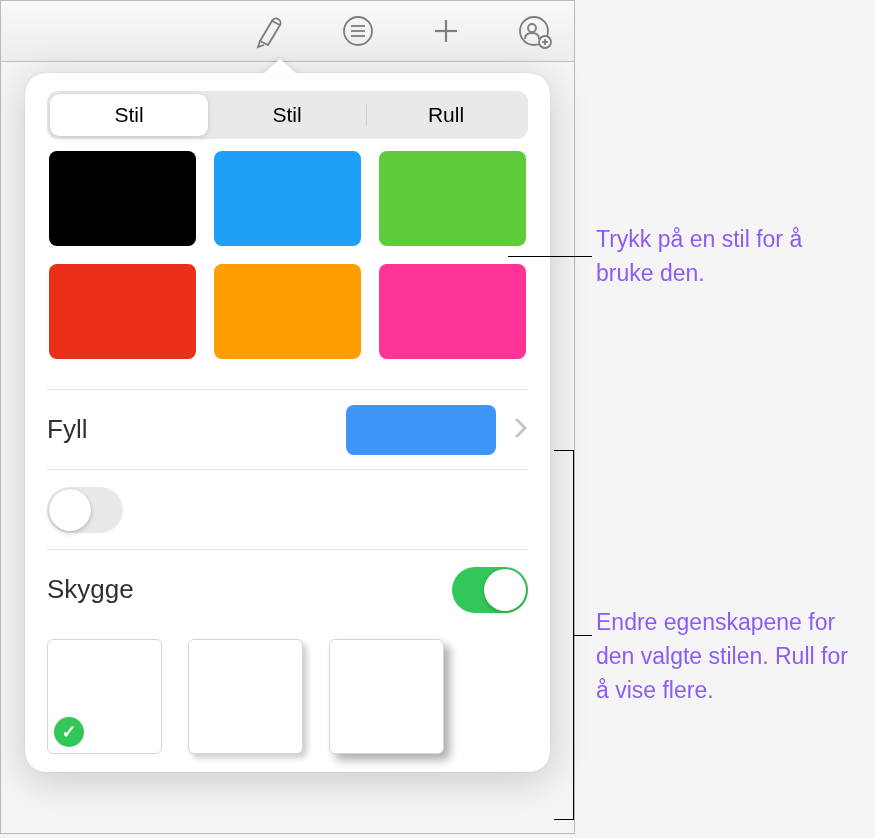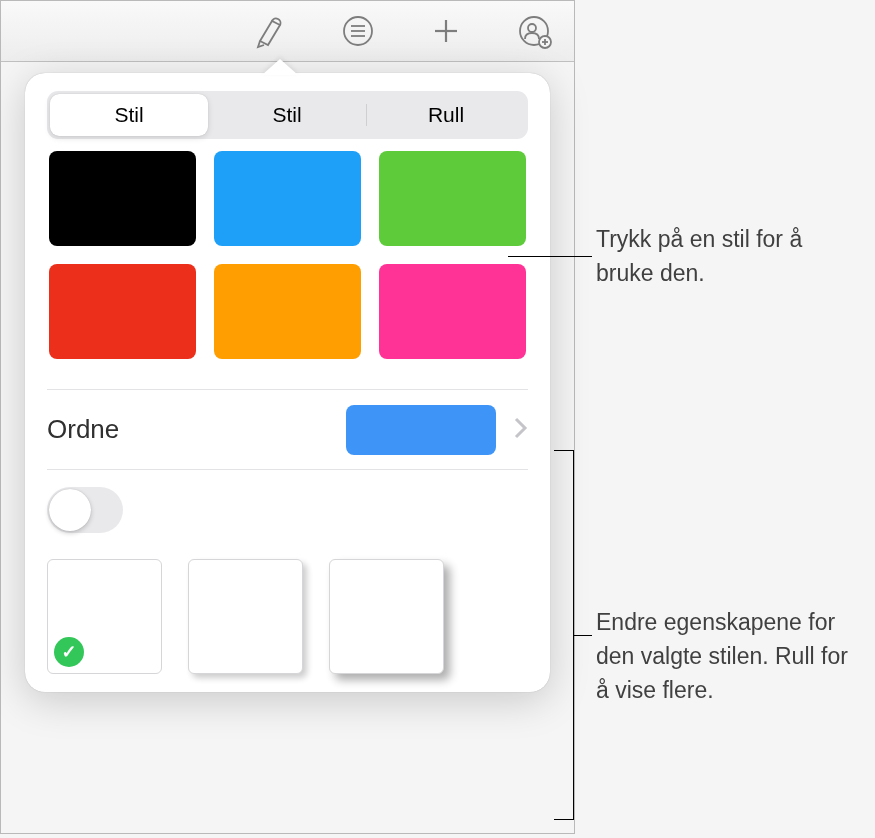--- a/index.html
+++ b/index.html
@@ -191,21 +191,21 @@
     .shadow-preset.p3 { box-shadow: 6px 6px 10px rgba(0,0,0,0.32); }
 
     .callout {
       position: absolute;
       display: flex;
       align-items: center;
     }
     .callout-text {
       font-size: 23px;
       line-height: 34px;
-      color: #404040;
+      color: #8b5cf6;
     }
     .callout-line {
       height: 1px;
       background: #000;
     }
     .callout-1 { top: 222px; left: 508px; }
     .callout-1 .callout-line { width: 84px; margin-right: 4px; }
     .callout-2 { top: 605px; left: 554px; }
     .callout-2-bracket {
       position: absolute;
@@ -281,37 +281,43 @@
     <div class="styles-grid">
       <div class="style-swatch" style="background:#000000"></div>
       <div class="style-swatch" style="background:#1ea0f9"></div>
       <div class="style-swatch" style="background:#5ecb3b"></div>
       <div class="style-swatch" style="background:#eb2f1a"></div>
       <div class="style-swatch" style="background:#ff9e00"></div>
       <div class="style-swatch" style="background:#ff3396"></div>
     </div>
 
     <div class="property-row">
-      <span class="property-label">Ordne</span>
+      <span class="property-label">Fyll</span>
       <div class="fill-right">
         <div class="fill-swatch"></div>
         <span class="chevron">
           <svg width="14" height="24" viewBox="0 0 14 24" fill="none" stroke="currentColor" stroke-width="3">
             <polyline points="2,3 11,12 2,21"></polyline>
           </svg>
         </span>
       </div>
     </div>
 
     <div class="property-row">
       <div class="toggle off">
         <div class="toggle-knob"></div>
       </div>
     </div>
 
+    <div class="property-row">
+      <span class="property-label">Skygge</span>
+      <div class="toggle on">
+        <div class="toggle-knob"></div>
+      </div>
+    </div>
 
     <div class="shadow-presets">
       <div class="shadow-preset p1">
         <div class="check">✓</div>
       </div>
       <div class="shadow-preset p2"></div>
       <div class="shadow-preset p3"></div>
     </div>
   </div>
 </div>

